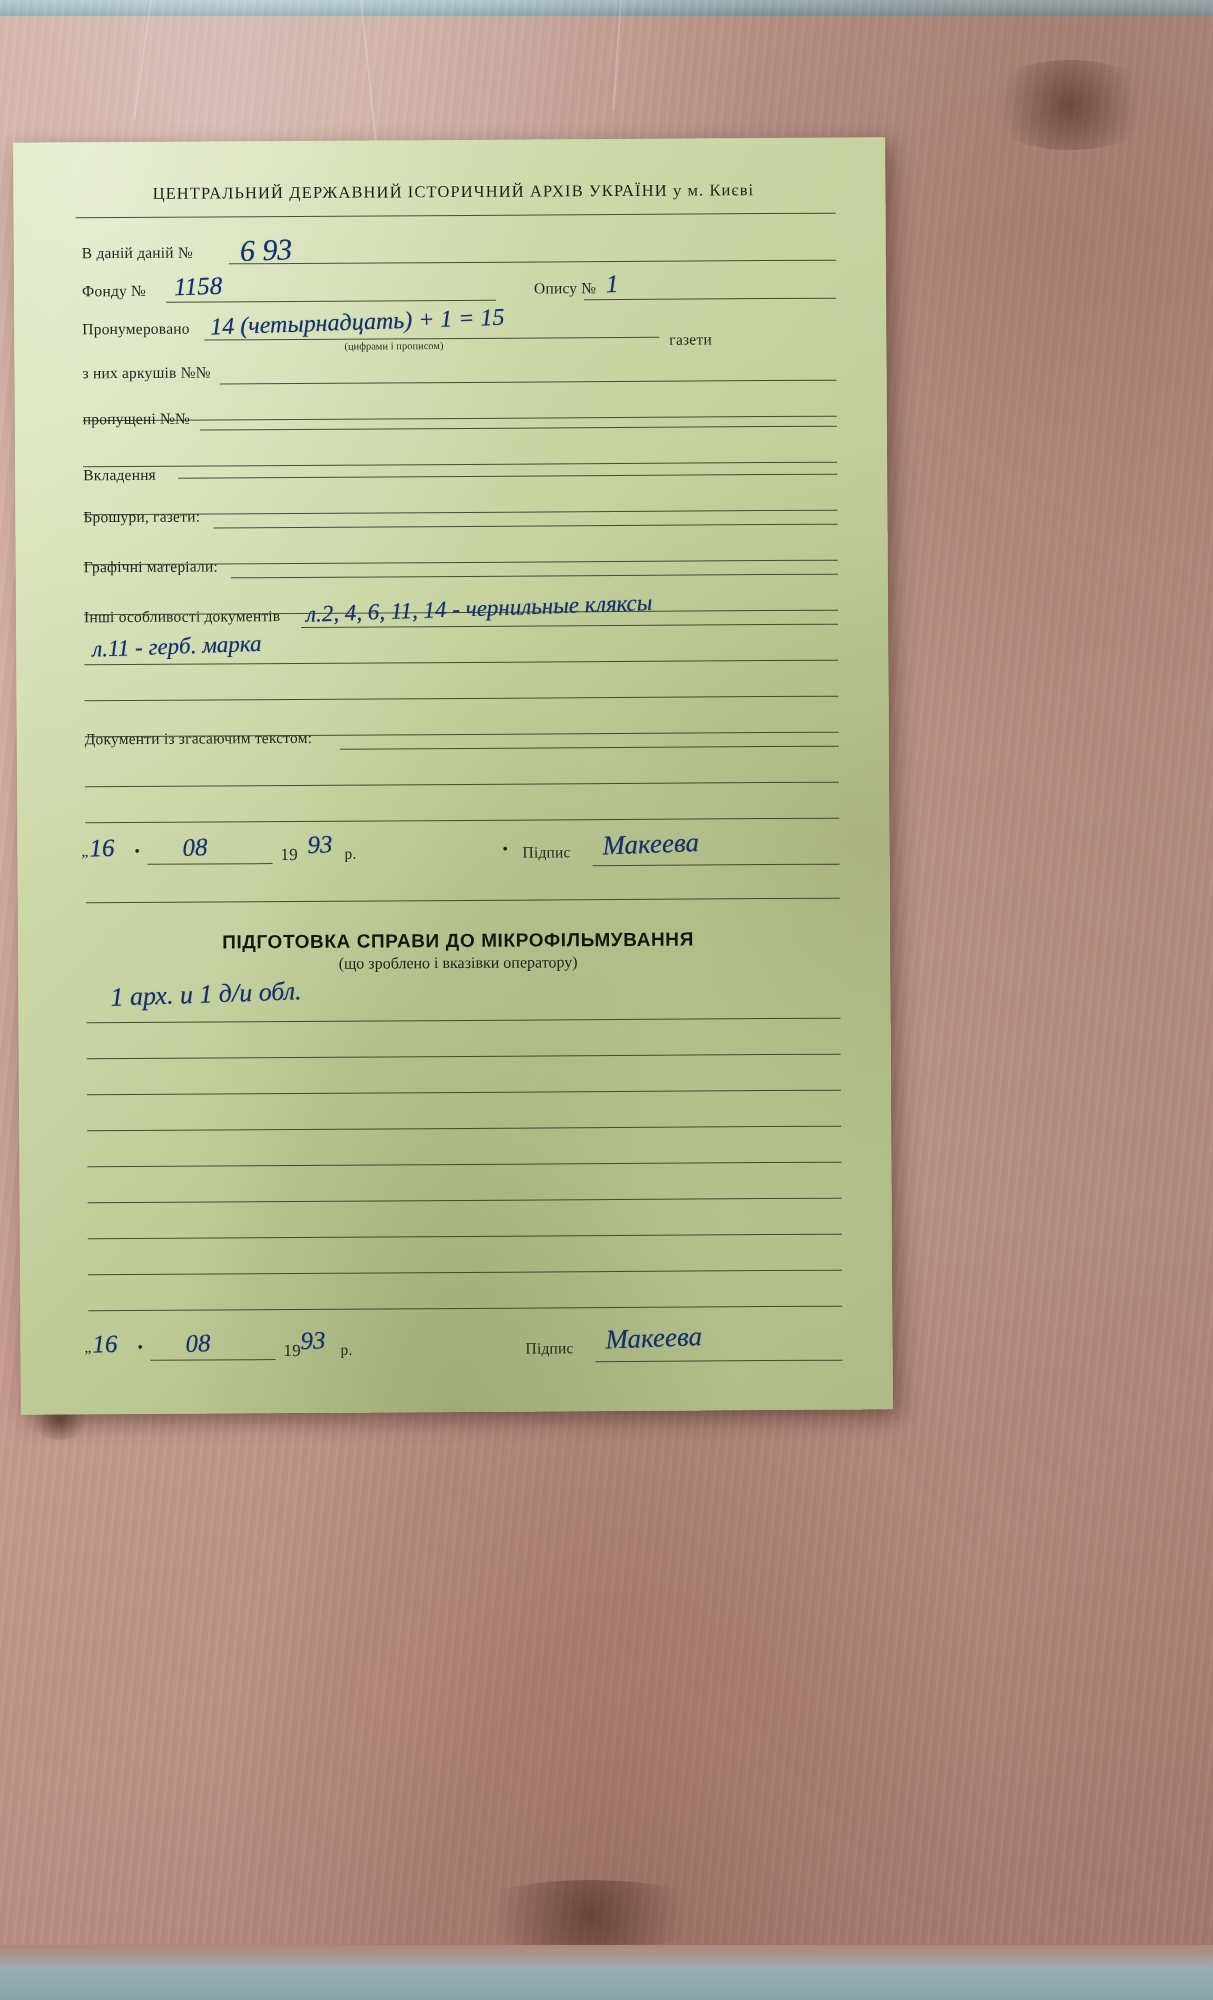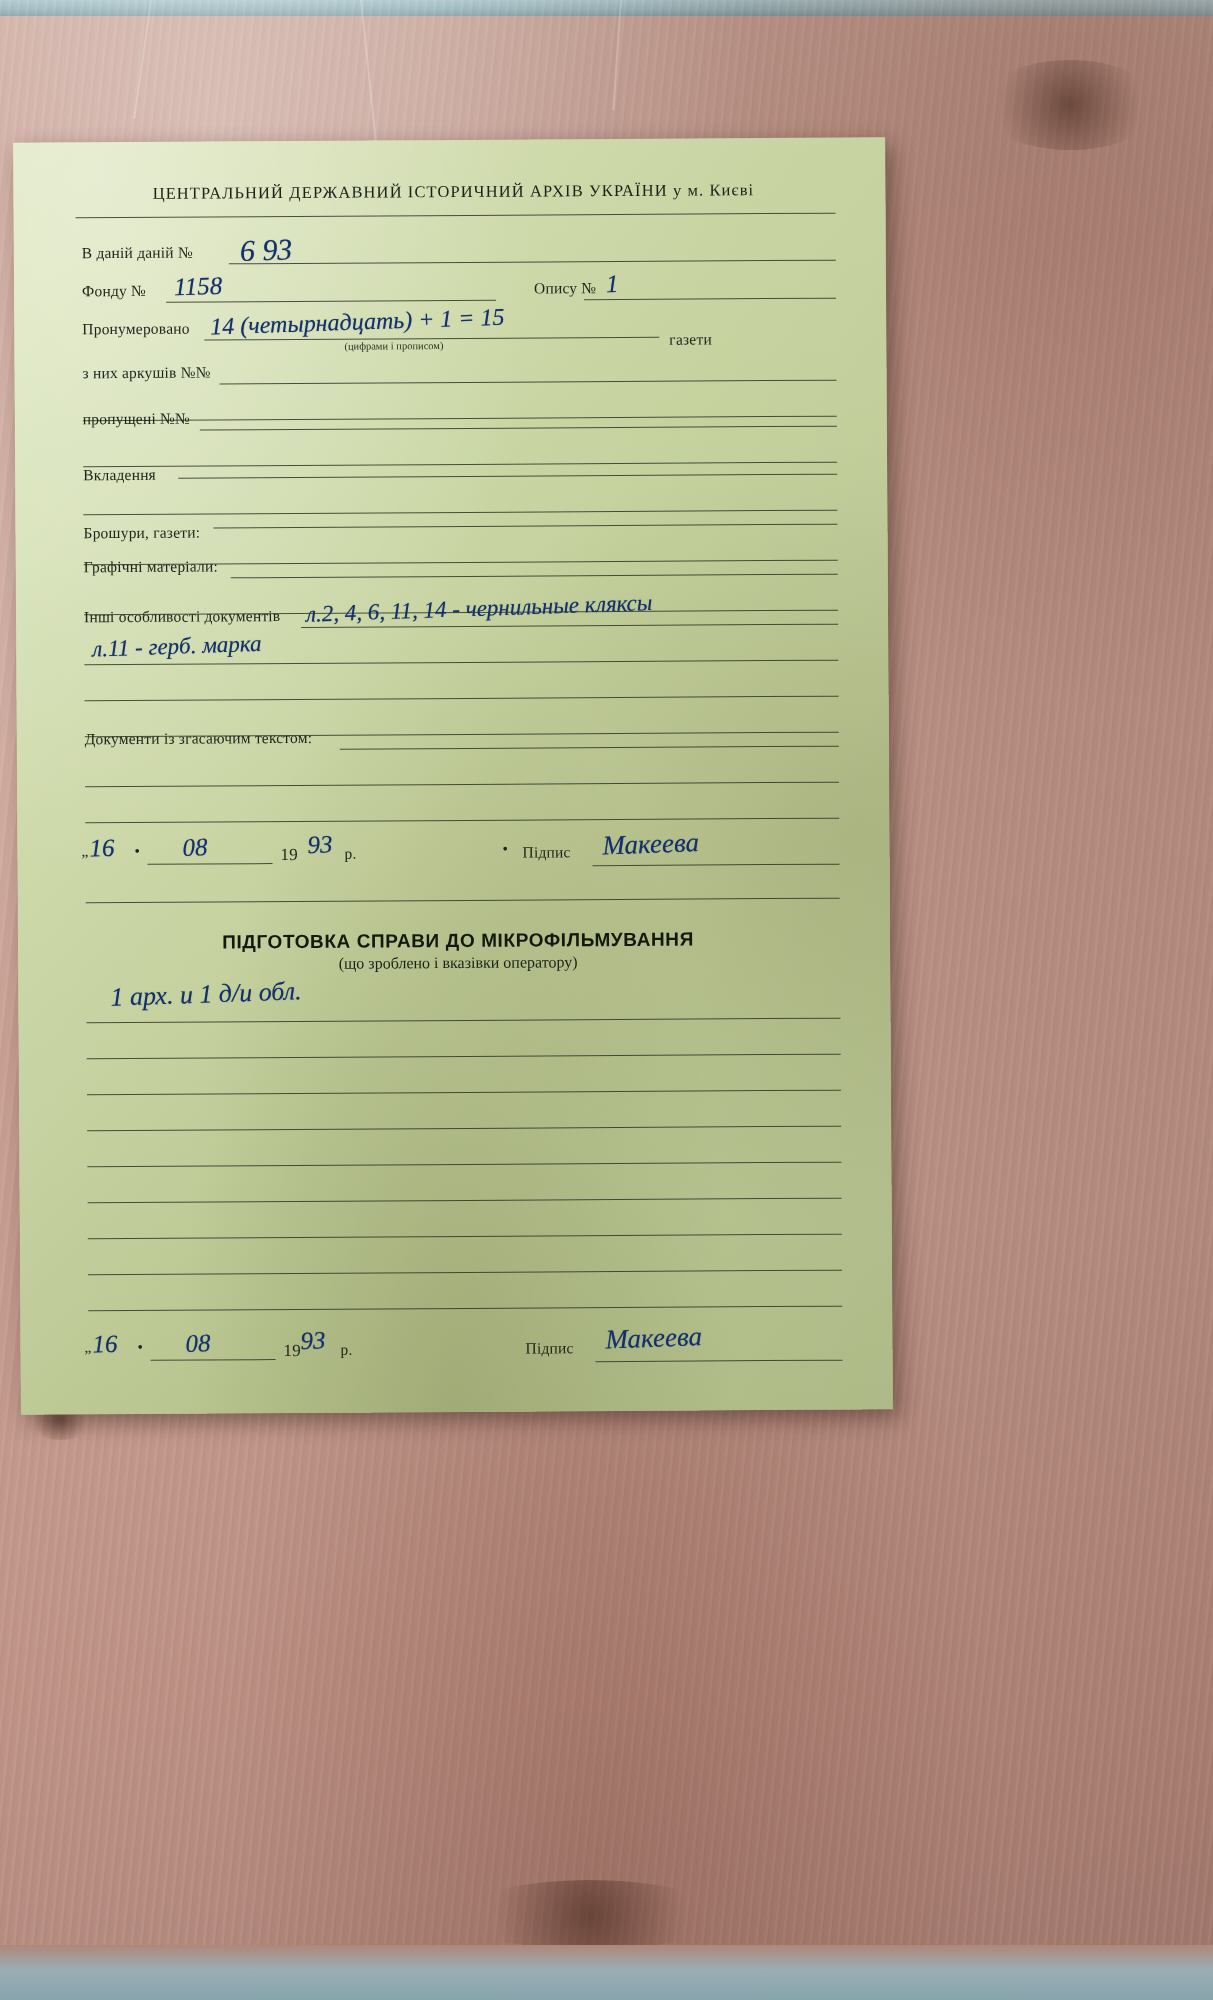--- a/index.html
+++ b/index.html
@@ -204,21 +204,21 @@
       <div class="rule" style="left:68px; top:278px; width:754px;"></div>
 
       <div class="lbl" style="left:68px; top:268px;">пропущені №№</div>
       <div class="rule" style="left:185px; top:288px; width:637px;"></div>
       <div class="rule" style="left:68px; top:324px; width:754px;"></div>
 
       <div class="lbl" style="left:68px; top:316px;margin-top:8px;">Вкладення</div>
       <div class="rule" style="left:163px; top:336px; width:659px;"></div>
       <div class="rule" style="left:68px; top:372px; width:754px;"></div>
 
-      <div class="lbl" style="left:68px; top:382px;">Брошури, газети:</div>
+      <div class="lbl" style="left:68px; top:366px;">Брошури, газети:</div>
       <div class="rule" style="left:198px; top:386px; width:624px;"></div>
       <div class="rule" style="left:68px; top:422px; width:754px;"></div>
 
       <div class="lbl" style="left:68px; top:416px;text-align:center;">Графічні матеріали:</div>
       <div class="rule" style="left:215px; top:436px; width:607px;"></div>
       <div class="rule" style="left:68px; top:472px; width:754px;"></div>
 
       <div class="lbl" style="left:68px; top:466px;">Інші особливості документів</div>
       <div class="rule" style="left:285px; top:486px; width:537px;"></div>
       <div class="hand" style="left:290px; top:456px; font-size:23px;">л.2, 4, 6, 11, 14 - чернильные кляксы</div>

